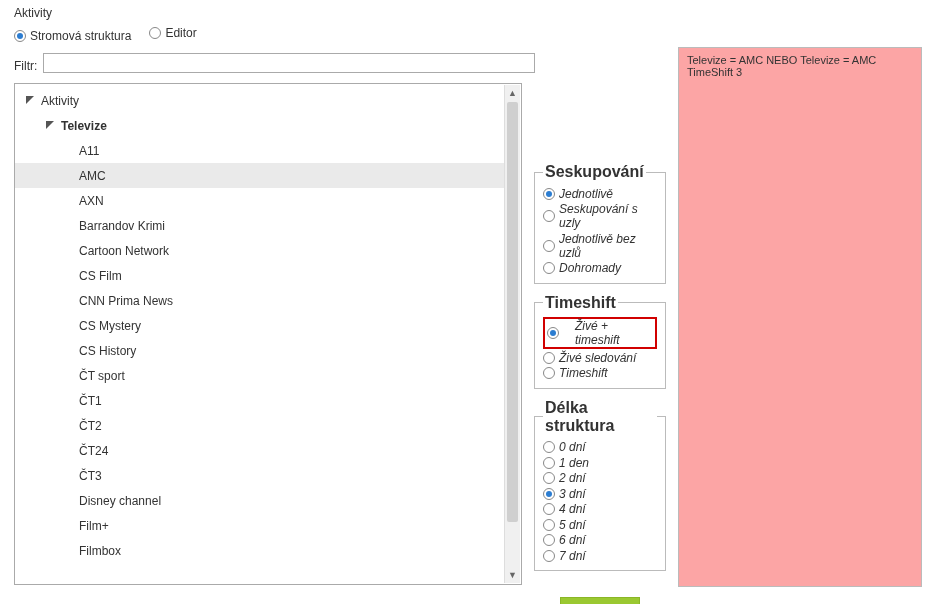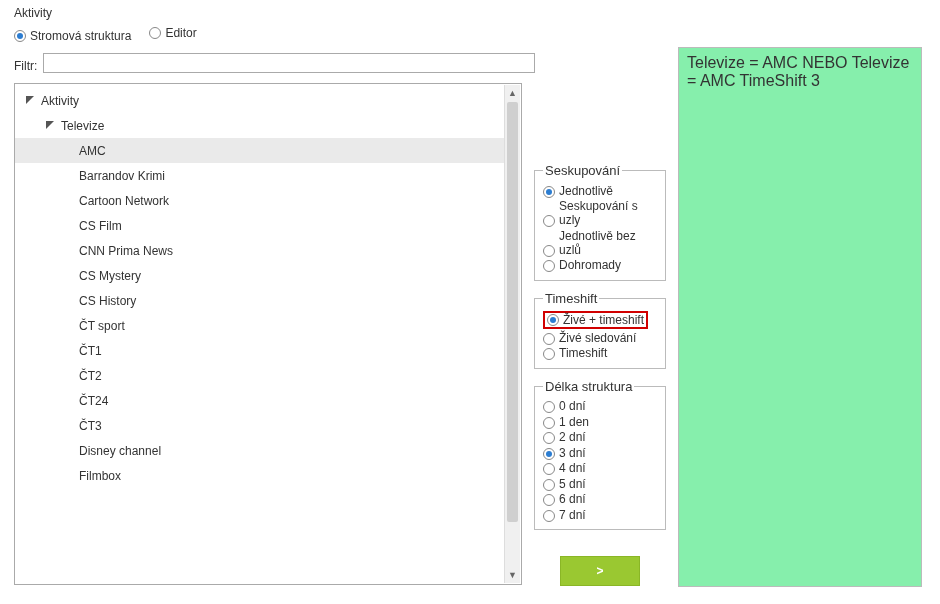--- a/index.html
+++ b/index.html
@@ -66,63 +66,65 @@
     display: flex; align-items: center;
     height: 25px; padding-left: 8px;
   }
   .tree-row.selected { background: #eaeaea; }
   .expander {
     width: 12px; height: 12px; margin-right: 4px;
   }
   .expander svg { display: block; }
   .tree-label { white-space: nowrap; }
   .indent-0 { padding-left: 10px; }
-  .indent-1 { padding-left: 30px; }
+  .indent-1 { padding-left: 30px; font-weight: bold; }
   .indent-2 { padding-left: 64px; }
   .indent-2.selected { margin-right: 17px; }
 
   .middle-col {
     width: 148px;
     padding: 80px 4px 0 12px;
   }
   fieldset.grp {
     border: 1px solid #bbb;
     margin: 0 0 10px 0;
     padding: 4px 8px 6px 8px;
   }
   fieldset.grp legend {
-    font-size: 13px; padding: 0 2px; color: #333;
+    font-size: 16px; padding: 0 2px; color: #333; font-weight: bold;
   }
   .opt {
-    display: flex; align-items: flex-end;
+    display: flex; align-items: center;
     margin: 1.5px 0;
+    font-style: italic;
   }
   .opt .radio { flex-shrink: 0; }
   .highlight-box {
     border: 2px solid #d10000;
     display: inline-flex; align-items: center;
     padding: 0 2px;
+    gap: 12px;
   }
   .go-btn {
     width: 80px; height: 30px;
     background: #9ac831;
     border: 1px solid #8ab626;
     display: flex; align-items: center; justify-content: center;
     color: #fff; font-weight: bold;
     margin: 26px auto 0 auto;
   }
   .right-panel {
     flex: 1;
     margin-left: 8px;
     margin-top: -36px;
     height: 540px;
     border: 1px solid #bbb;
-    background: #86efac;
+    background: #fca5a5;
     padding: 6px 8px;
-    font-size: 16px;
+    font-size: 11px;
   }
 </style>
 </head>
 <body>
 
 <div class="page">
   <div class="title">Aktivity</div>
 
   <div class="view-radios" id="view-radios"><span class="radio-group">
         <span class="radio checked"></span>
@@ -149,24 +151,30 @@
             <span class="tree-label">Aktivity</span>
           </div>
           <div class="tree-row indent-1">
             <span class="expander">
               <svg width="10" height="10" viewBox="0 0 10 10">
                 <path d="M1 1 L9 1 L1 9 Z" fill="#555"></path>
               </svg>
             </span>
             <span class="tree-label">Televize</span>
           </div>
+          <div class="tree-row indent-2">
+            <span class="tree-label">A11</span>
+          </div>
           <div class="tree-row indent-2 selected">
             <span class="tree-label">AMC</span>
           </div>
           <div class="tree-row indent-2">
+            <span class="tree-label">AXN</span>
+          </div>
+          <div class="tree-row indent-2">
             <span class="tree-label">Barrandov Krimi</span>
           </div>
           <div class="tree-row indent-2">
             <span class="tree-label">Cartoon Network</span>
           </div>
           <div class="tree-row indent-2">
             <span class="tree-label">CS Film</span>
           </div>
           <div class="tree-row indent-2">
             <span class="tree-label">CNN Prima News</span>
@@ -187,20 +195,23 @@
             <span class="tree-label">ČT2</span>
           </div>
           <div class="tree-row indent-2">
             <span class="tree-label">ČT24</span>
           </div>
           <div class="tree-row indent-2">
             <span class="tree-label">ČT3</span>
           </div>
           <div class="tree-row indent-2">
             <span class="tree-label">Disney channel</span>
+          </div>
+          <div class="tree-row indent-2">
+            <span class="tree-label">Film+</span>
           </div>
           <div class="tree-row indent-2">
             <span class="tree-label">Filmbox</span>
           </div>
         </div>
       <div class="tree-scroll">
         <div class="scroll-btn">▲</div>
         <div class="scroll-thumb"></div>
         <div class="scroll-btn" style="position:absolute;bottom:0;left:0;right:0;">▼</div>
       </div>

